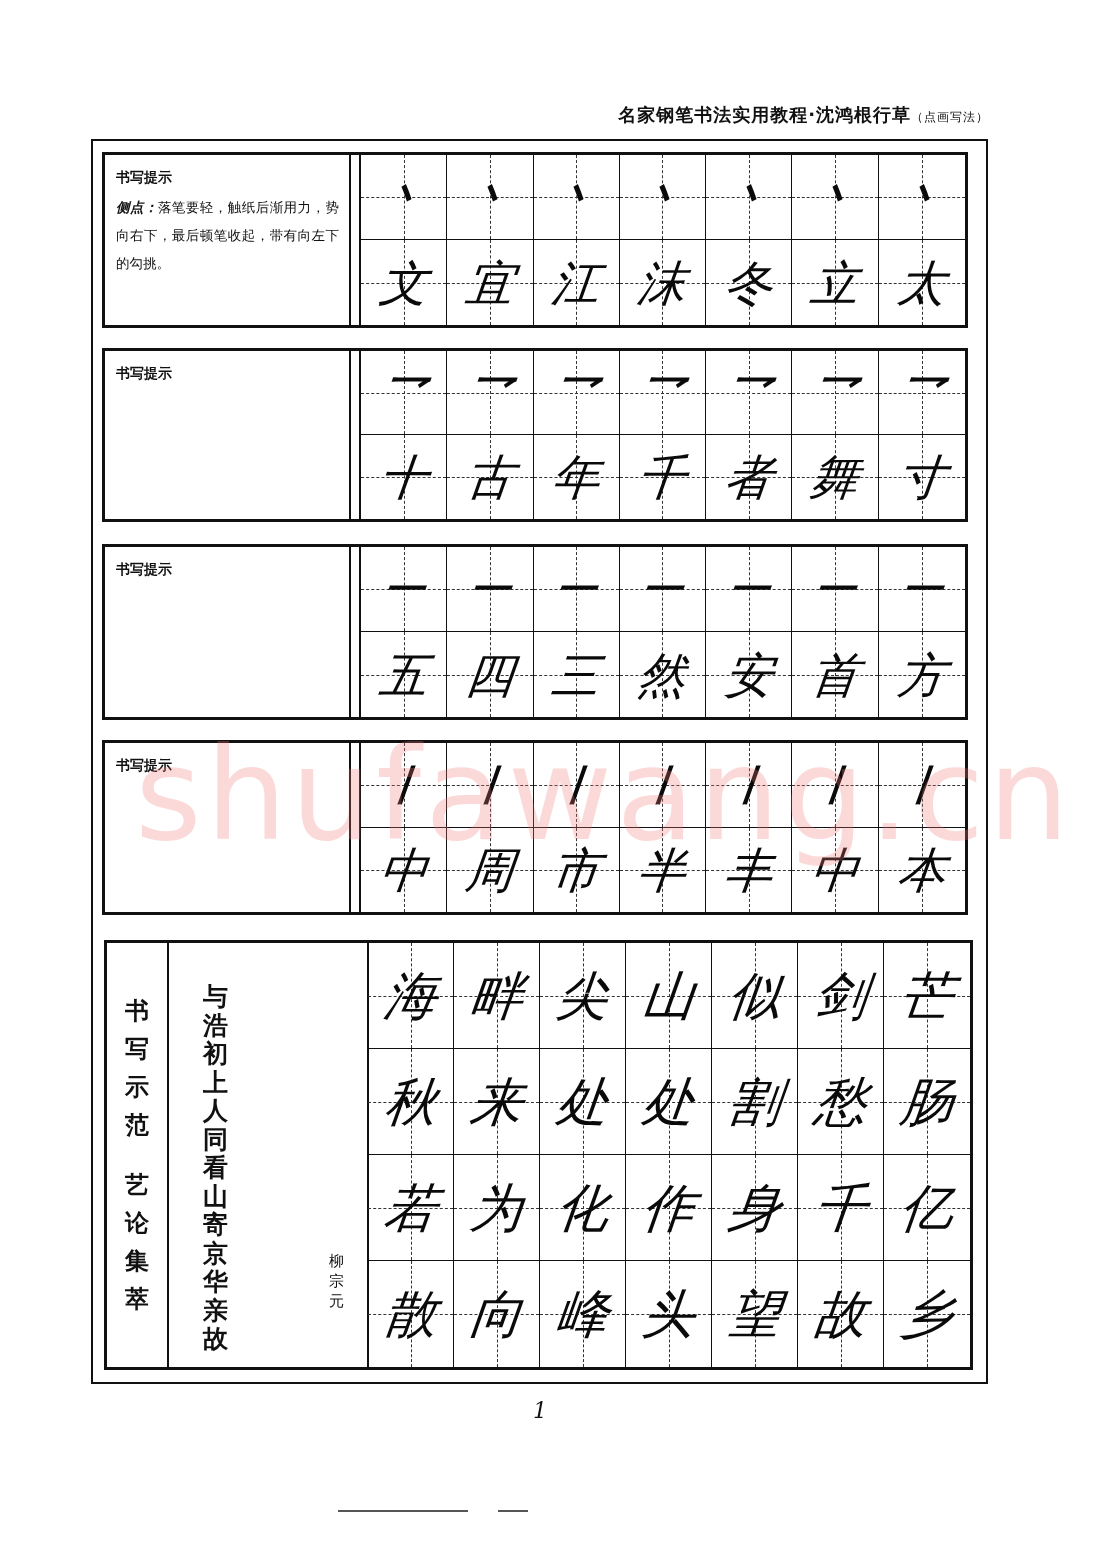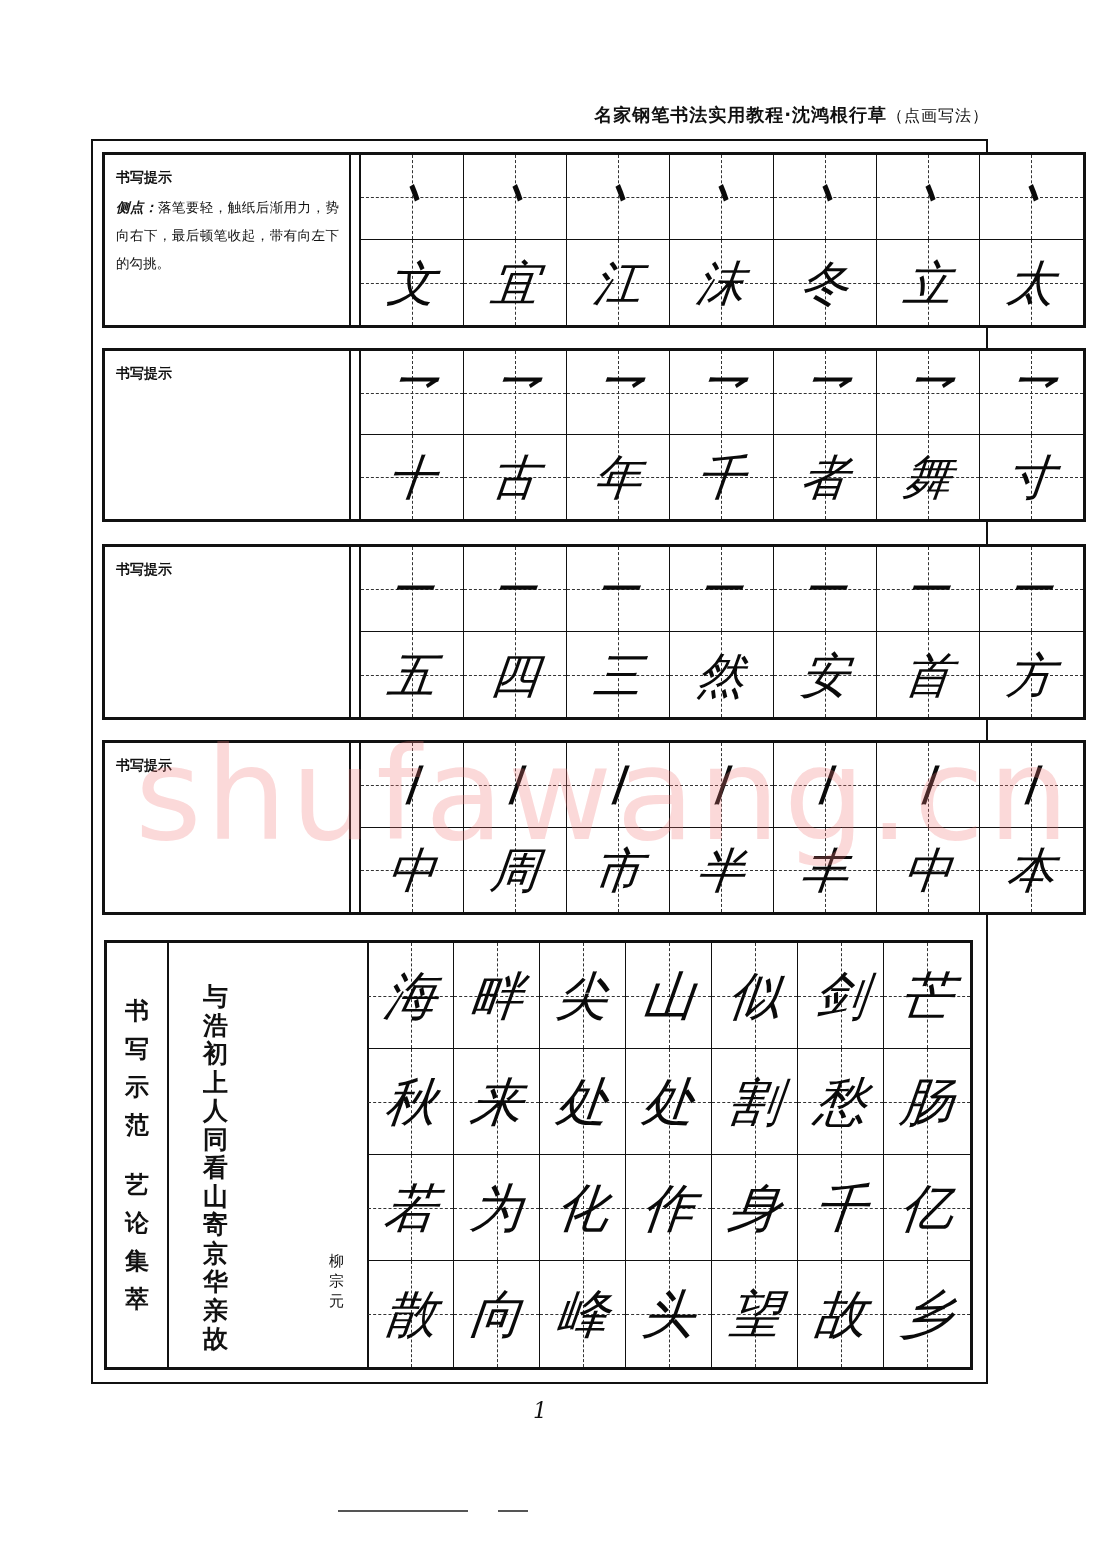--- a/index.html
+++ b/index.html
@@ -1,26 +1,26 @@
 <!DOCTYPE html>
 <html><head>
 <meta charset="utf-8">
 <style>
   html, body { margin: 0; padding: 0; background: #ffffff; }
   body { width: 1107px; height: 1546px; position: relative; overflow: hidden;
          font-family: "DejaVu Sans", sans-serif; color: #111; }
 
   .header { position: absolute; top: 103px; right: 118px; font-size: 18px; font-weight: bold;
             letter-spacing: 1px; color: #111; white-space: nowrap; }
-  .header .sub { font-weight: normal; font-size: 16px; }
+  .header .sub { font-weight: normal; font-size: 12px; }
 
   .outer-frame { position: absolute; left: 91px; top: 139px; width: 897px; height: 1245px;
                  border: 2px solid #111; box-sizing: border-box; }
 
-  .section { position: absolute; left: 102px; width: 984px; border: 3px solid #111; box-sizing: border-box; background: #fff; padding-left: 44px; }
+  .section { position: absolute; left: 102px; width: 866px; border: 3px solid #111; box-sizing: border-box; background: #fff; padding-left: 44px; }
   .tip { position: absolute; left: 0; top: 0; bottom: 0; width: 246px; border-right: 2px solid #111;
          padding: 14px 10px 0 11px; box-sizing: border-box; }
   .tip-gap { position: absolute; left: 246px; top: 0; bottom: 0; width: 8px; border-right: 2px solid #111; }
   .tip-title { font-size: 14px; font-weight: bold; margin-bottom: 6px; }
   .tip-body { font-size: 13.5px; line-height: 28px; text-align: justify; }
   .tip-body b { font-weight: bold; font-style: italic; }
 
   .grid { position: absolute; left: 256px; top: 0; right: 0; bottom: 0; display: grid;
           grid-template-columns: repeat(7, 1fr); }
   .cell { position: relative; border-right: 1.5px solid #111; border-bottom: 1.5px solid #111; box-sizing: border-box;

